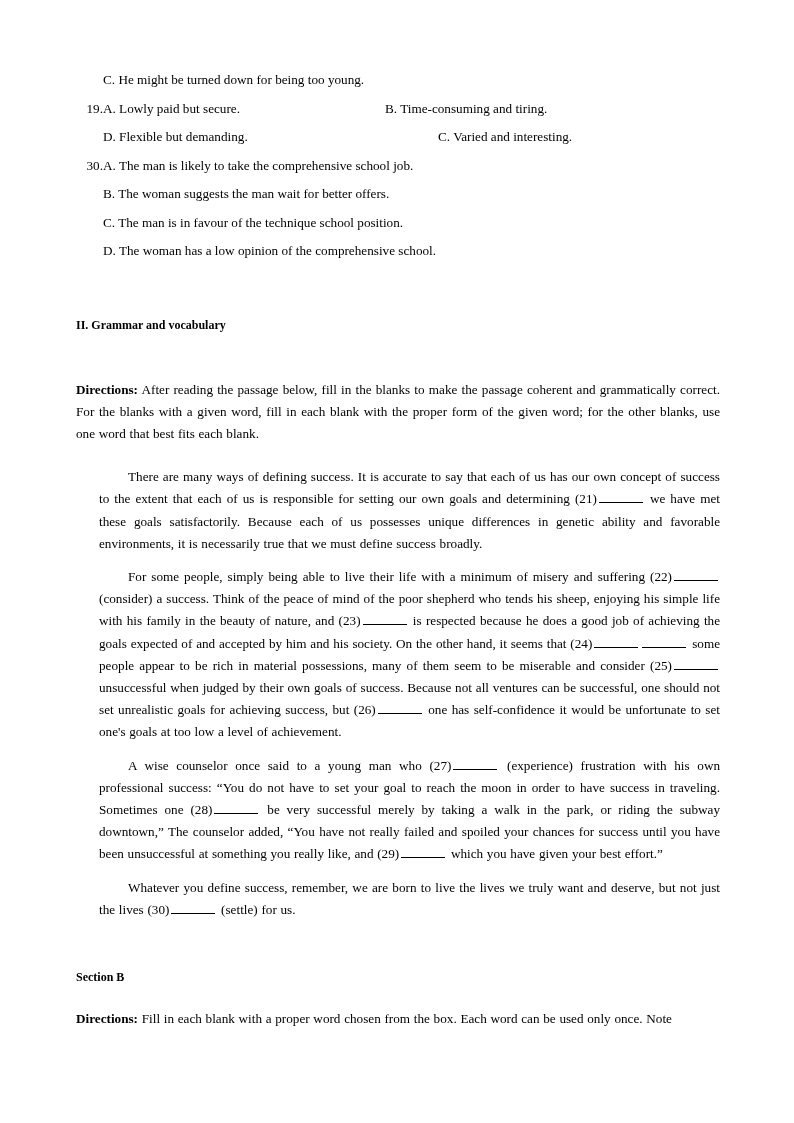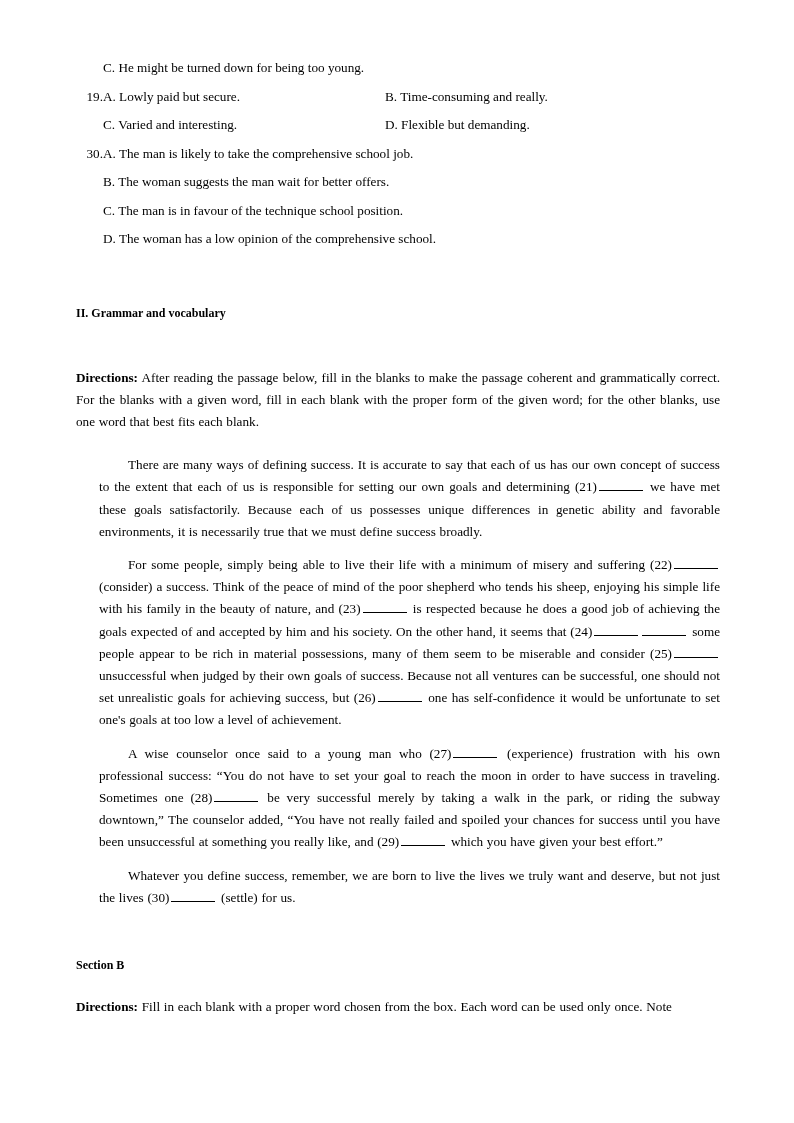--- a/index.html
+++ b/index.html
@@ -16,21 +16,21 @@
     position: relative;
     width: 794px;
     height: 1123px;
     margin: 0 auto;
     background: #ffffff;
     overflow: hidden;
   }
   .content {
     position: absolute;
     left: 76px;
-    top: 60px;
+    top: 72px;
     width: 644px;
   }
 
   
   .mc-row {
     display: flex;
     align-items: baseline;
     margin-bottom: 12px;
     font-size: 13.2px;
     line-height: 1.25;
@@ -104,29 +104,29 @@
         <span class="mc-opts">
           <span class="mc-opt full">C. He might be turned down for being too young.</span>
         </span>
       </div>
 
 
       <div class="mc-row">
         <span class="mc-num">19.</span>
         <span class="mc-opts">
           <span class="mc-opt col-a">A. Lowly paid but secure.</span>
-          <span class="mc-opt col-b">B.  Time-consuming and really.</span>
+          <span class="mc-opt col-b">B.  Time-consuming and tiring.</span>
         </span>
       </div>
 
       <div class="mc-row">
         <span class="mc-num"></span>
         <span class="mc-opts">
+          <span class="mc-opt col-b">D. Flexible but demanding.</span>
           <span class="mc-opt col-a">C. Varied and interesting.</span>
-          <span class="mc-opt col-b">D. Flexible but demanding.</span>
         </span>
       </div>
 
       <div class="mc-row">
         <span class="mc-num">30.</span>
         <span class="mc-opts">
           <span class="mc-opt full">A.  The man is likely  to take the comprehensive school job.</span>
         </span>
       </div>
 

